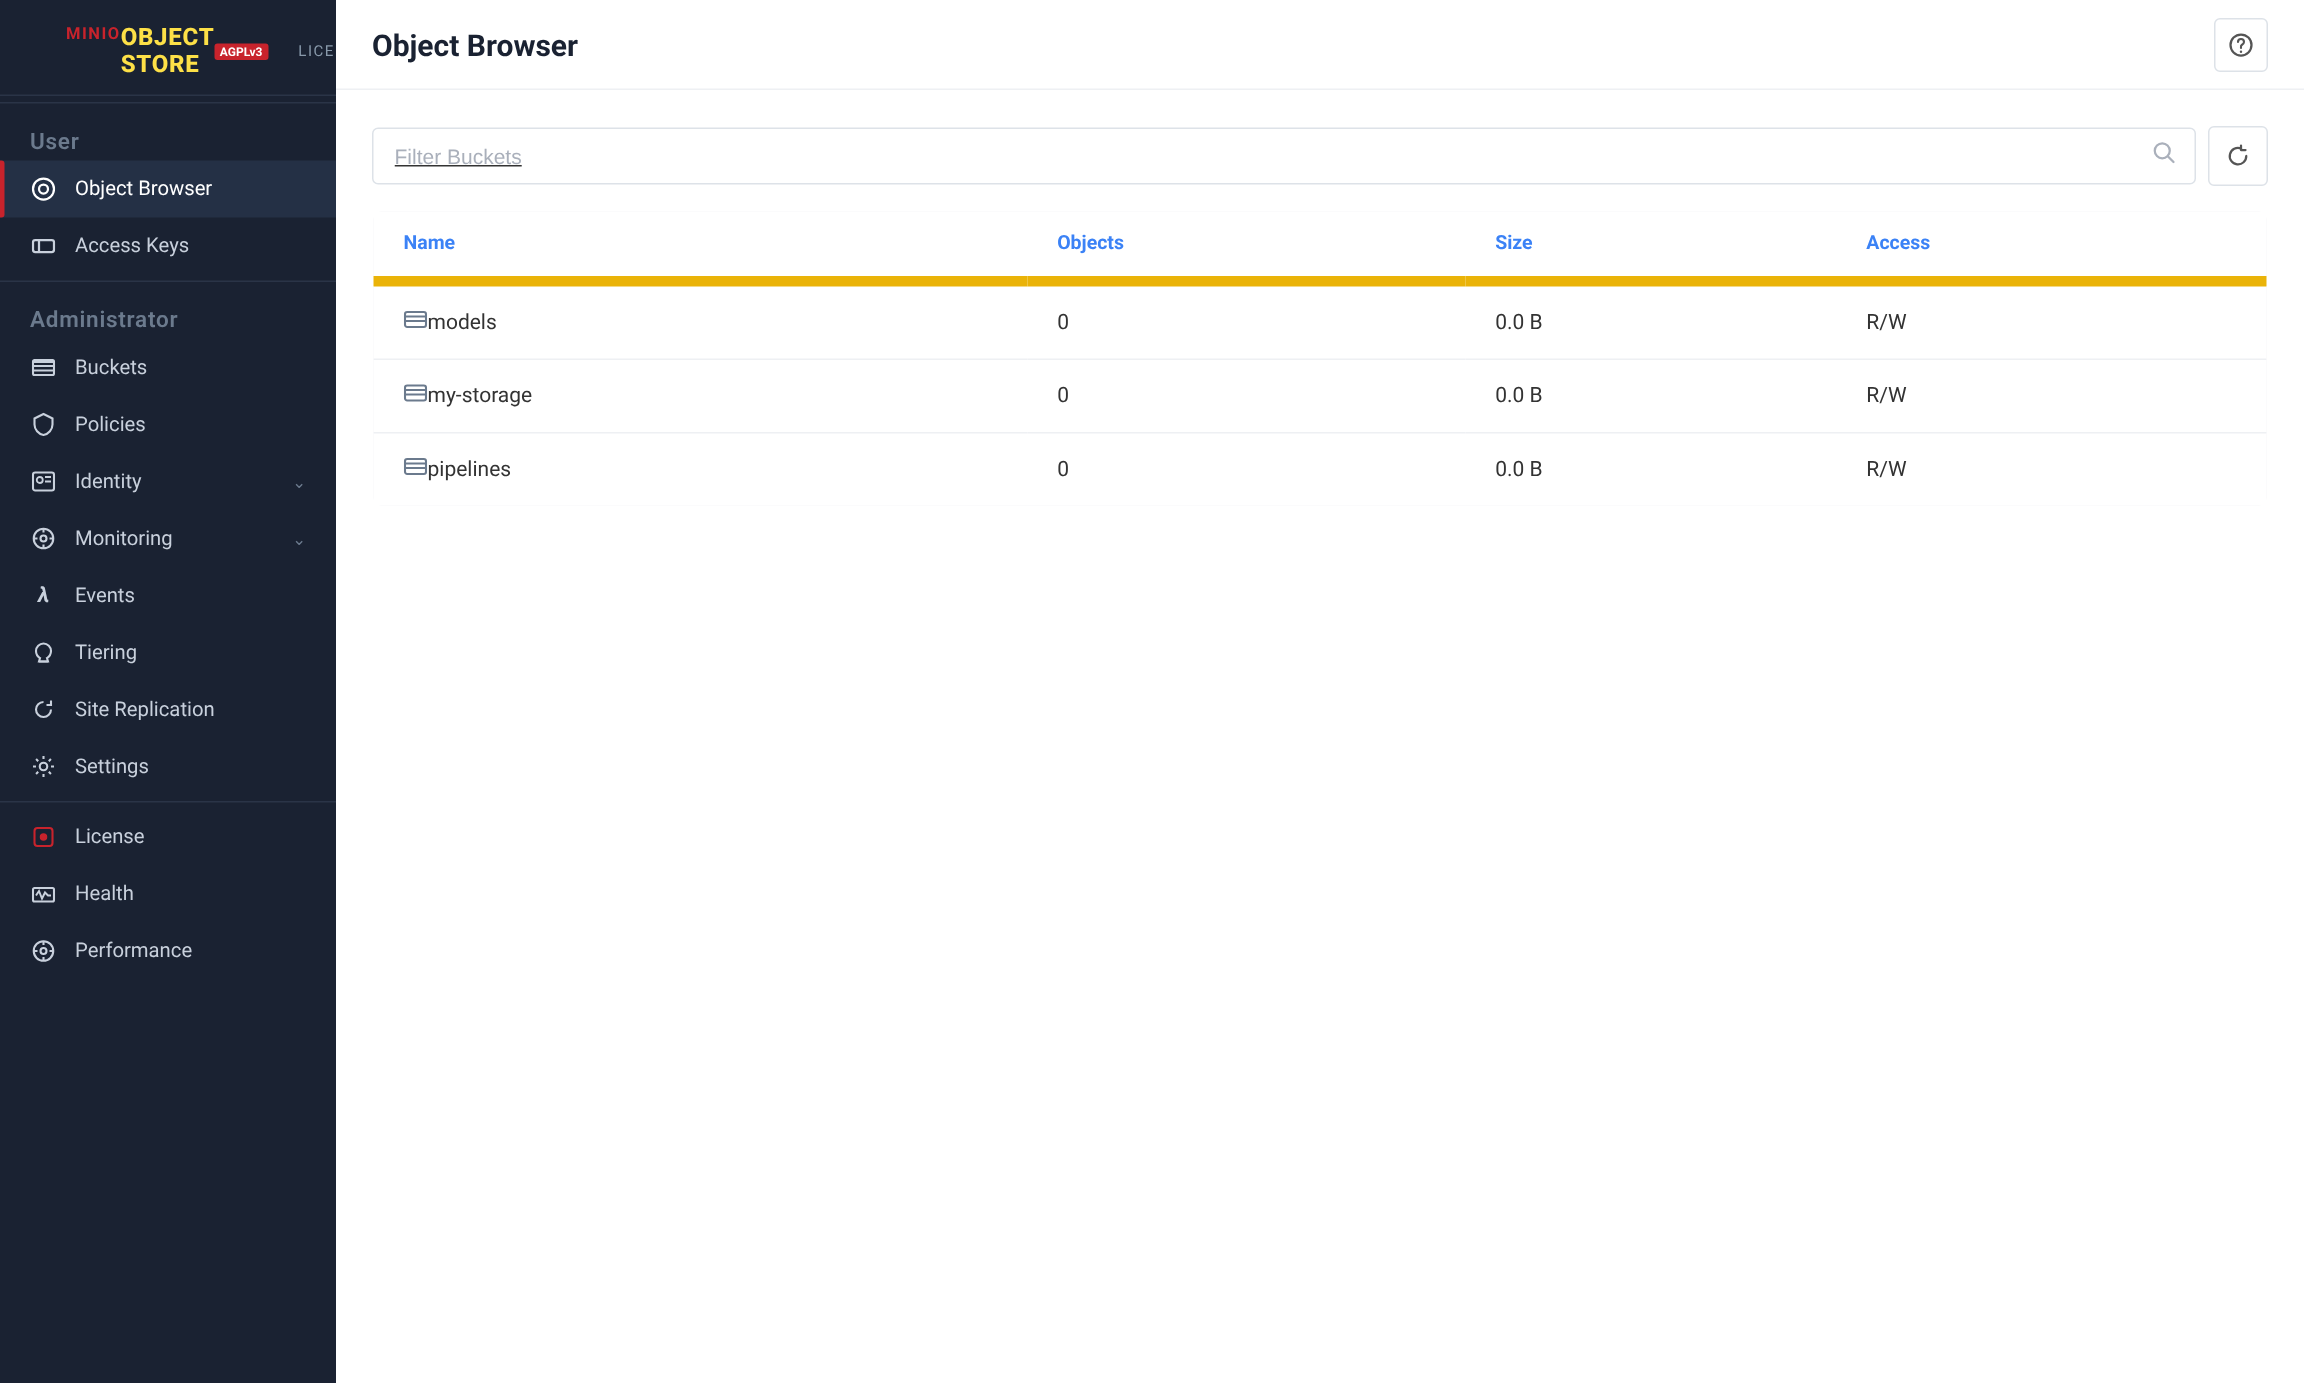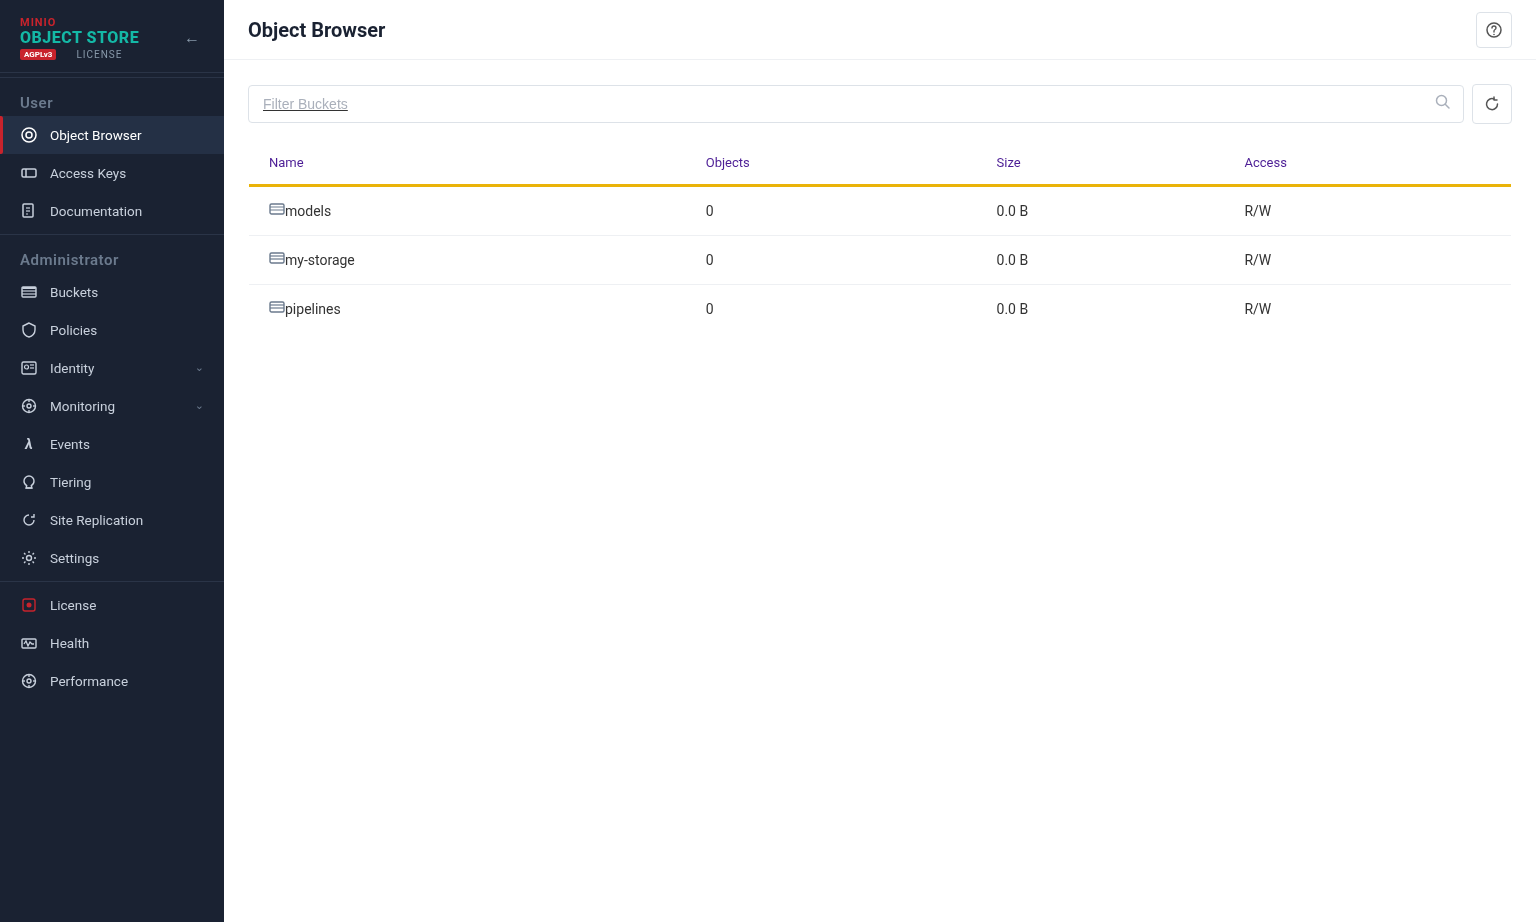--- a/index.html
+++ b/index.html
@@ -20,30 +20,30 @@
     #sidebar-logo-area {
       padding: 16px 20px 12px 20px;
       display: flex;
       align-items: center;
       justify-content: space-between;
       border-bottom: 1px solid #2a3447;
     }
 
     .logo-text {
       display: flex;
-      flex-direction: column;
+      margin-left: 24px;
     }
     .logo-minio {
       color: #c8232c;
       font-size: 11px;
       font-weight: 700;
       letter-spacing: 1px;
     }
     .logo-objectstore {
-      color: #14b8a6;
+      color: #fde047;
       font-size: 16px;
       font-weight: 800;
       line-height: 1.1;
       letter-spacing: 0.5px;
     }
     .logo-agplx {
       display: flex;
       align-items: center;
       gap: 20px;
       margin-top: 2px;
@@ -234,24 +234,24 @@
       border-collapse: collapse;
       border: 1px solid #eef0f3;
       border-radius: 6px;
       overflow: hidden;
     }
 
     .buckets-table th {
       text-align: left;
       padding: 14px 20px;
       font-size: 13px;
-      font-weight: 400;
-      color: #4c1d95;
+      font-weight: 700;
+      color: #3b82f6;
       background: #fff;
-      border-bottom: 3px solid #eab308;
+      border-bottom: 7px solid #eab308;
     }
 
     .buckets-table td {
       padding: 14px 20px;
       font-size: 14px;
       color: #333;
       border-bottom: 1px solid #eef0f3;
     }
 
     .buckets-table tr:last-child td {
@@ -306,31 +306,20 @@
   <div class="sidebar-item">
     <span class="item-icon">
       <svg width="16" height="16" viewBox="0 0 16 16" fill="none">
         <rect x="1" y="4" width="14" height="8" rx="1.5" stroke="currentColor" stroke-width="1.5"></rect>
         <line x1="5" y1="4" x2="5" y2="12" stroke="currentColor" stroke-width="1.5"></line>
       </svg>
     </span>
     <span class="item-label">Access Keys</span>
   </div>
 
-  <div class="sidebar-item">
-    <span class="item-icon">
-      <svg width="16" height="16" viewBox="0 0 16 16" fill="none">
-        <rect x="2" y="1" width="10" height="13" rx="1" stroke="currentColor" stroke-width="1.5"></rect>
-        <line x1="5" y1="5" x2="9" y2="5" stroke="currentColor" stroke-width="1.2"></line>
-        <line x1="5" y1="8" x2="9" y2="8" stroke="currentColor" stroke-width="1.2"></line>
-        <line x1="5" y1="11" x2="7" y2="11" stroke="currentColor" stroke-width="1.2"></line>
-      </svg>
-    </span>
-    <span class="item-label">Documentation</span>
-  </div>
 
   <hr class="sidebar-divider">
 
   <div class="sidebar-section-label">Administrator</div>
 
   <div class="sidebar-item">
     <span class="item-icon">
       <svg width="16" height="16" viewBox="0 0 16 16" fill="none">
         <rect x="1" y="3" width="14" height="2" rx="1" fill="currentColor"></rect>
         <rect x="1" y="3" width="14" height="10" rx="1" stroke="currentColor" stroke-width="1.4" fill="none"></rect>

